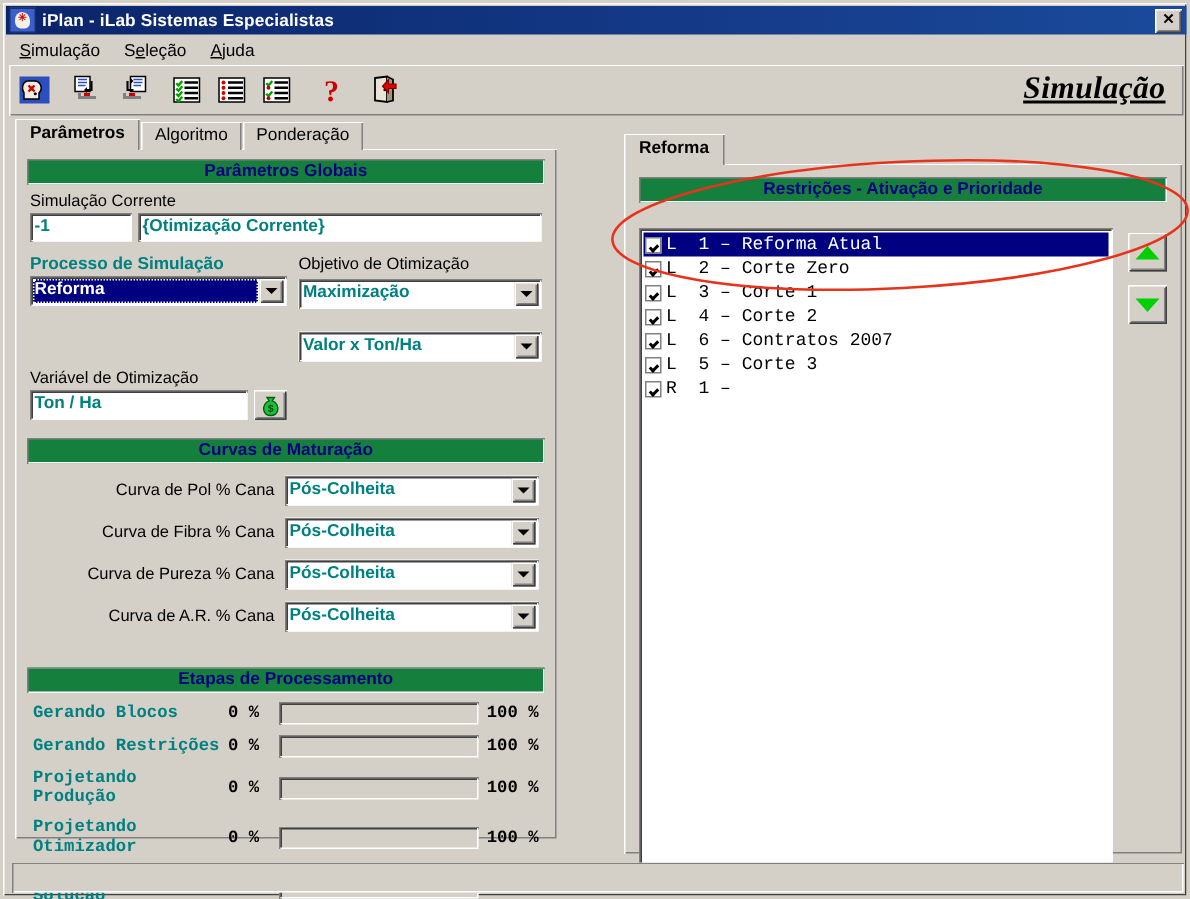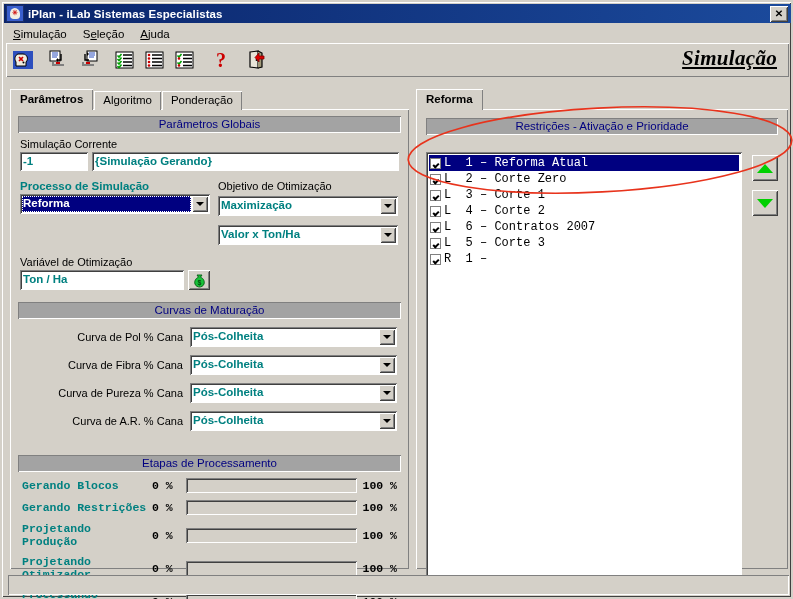--- a/index.html
+++ b/index.html
@@ -75,21 +75,21 @@
   }
   .tb-gap{width:6px;}
   #brand{
     position:absolute;right:14px;top:44px;
     font-family:"Liberation Serif", serif;
     font-style:italic;font-weight:bold;font-size:21px;
     color:#000;text-decoration:underline;letter-spacing:0.3px;
   }
   
   #left-panel{
-    position:absolute;left:8px;top:87px;width:399px;height:480px;
+    position:absolute;left:8px;top:77px;width:361px;height:480px;
   }
   #right-panel{
     position:absolute;left:414px;top:87px;width:372px;height:480px;
   }
   .tabrow{height:21px;display:flex;align-items:flex-end;position:relative;z-index:3;}
   .tab{
     height:19px;line-height:19px;padding:0 9px;margin-right:1px;
     background:#d4d0c8;font-size:11.5px;color:#000;cursor:default;
     box-shadow:inset 1px 1px 0 #fff, inset -1px 0 0 #808080;
     white-space:nowrap;
@@ -100,22 +100,22 @@
   }
   .tabbody{
     position:absolute;left:0;right:0;top:20px;bottom:0;
     background:#d4d0c8;
     box-shadow:inset 1px 1px 0 #fff, inset -1px -1px 0 #808080;
     box-sizing:border-box;
   }
   
   .grouphdr{
     margin:7px 8px 0 8px;height:17px;line-height:17px;
-    text-align:center;color:#000080;font-weight:normal;font-size:11.5px;
-    background:#a3a3a3;
+    text-align:center;color:#000080;font-weight:bold;font-size:11.5px;
+    background:#15803d;
     box-shadow:inset 1px 1px 0 #808080, inset -1px -1px 0 #fff;
   }
   .lbl{font-size:11px;color:#000;font-weight:normal;}
   .lbl-teal{font-size:11.5px;color:#008080;font-weight:bold;}
   .field{
     background:#fff;color:#008080;font-weight:bold;font-size:11.5px;
     box-shadow:inset 1px 1px 0 #808080, inset -1px -1px 0 #fff,
                inset 2px 2px 0 #404040;
     box-sizing:border-box;
     padding:2px 3px;height:19px;line-height:14px;overflow:hidden;white-space:nowrap;
@@ -336,21 +336,21 @@
     </div>
     <div class="tabbody">
 
       <div class="grouphdr">Parâmetros Globais</div>
 
       <div style="margin:5px 10px 0 10px;">
         <span class="lbl">Simulação Corrente</span>
       </div>
       <div class="row" style="margin:2px 10px 0 10px;">
         <div class="field" style="width:68px;">-1</div>
-        <div class="field" style="flex:1;margin-left:4px;">{Simulação Gerando}</div>
+        <div class="field" style="flex:1;margin-left:4px;">{Otimização Corrente}</div>
       </div>
 
       <div style="display:flex;margin:9px 10px 0 10px;">
         <div style="width:190px;">
           <div class="lbl-teal">Processo de Simulação</div>
           <div class="combo sel" style="margin-top:2px;">
             <div class="val">Reforma</div>
             <div class="arrow">
                 <div class="caret"></div>
               </div>
@@ -377,21 +377,21 @@
                                    inset 2px 2px 0 #d4d0c8, inset -2px -2px 0 #808080;
                         display:flex;align-items:center;justify-content:center;">
               <svg width="15" height="15" viewBox="0 0 15 15">
                 <path d="M5 2 h5 l-1.5 2.2 C11 5 13 8 12 11 C11.3 13.3 8.8 14 7.5 14 C6.2 14 3.7 13.3 3 11 C2 8 4 5 6.5 4.2 Z" fill="#18c23a" stroke="#065c14" stroke-width="0.9"></path>
                 <text x="7.5" y="11.6" font-family="Liberation Sans, sans-serif" font-size="7" font-weight="bold" fill="#044a0e" text-anchor="middle">$</text>
               </svg>
             </div>
           </div>
         </div>
         <div style="width:180px;margin-left:8px;">
-          <div class="combo" style="margin-top:0;">
+          <div class="combo" style="margin-top:6px;">
             <div class="val">Valor x Ton/Ha</div>
             <div class="arrow">
                 <div class="caret"></div>
               </div>
           </div>
         </div>
       </div>
 
       <div class="grouphdr" style="margin-top:12px;">Curvas de Maturação</div>
       <div id="curvas-list" style="margin:8px 12px 0 12px;">

